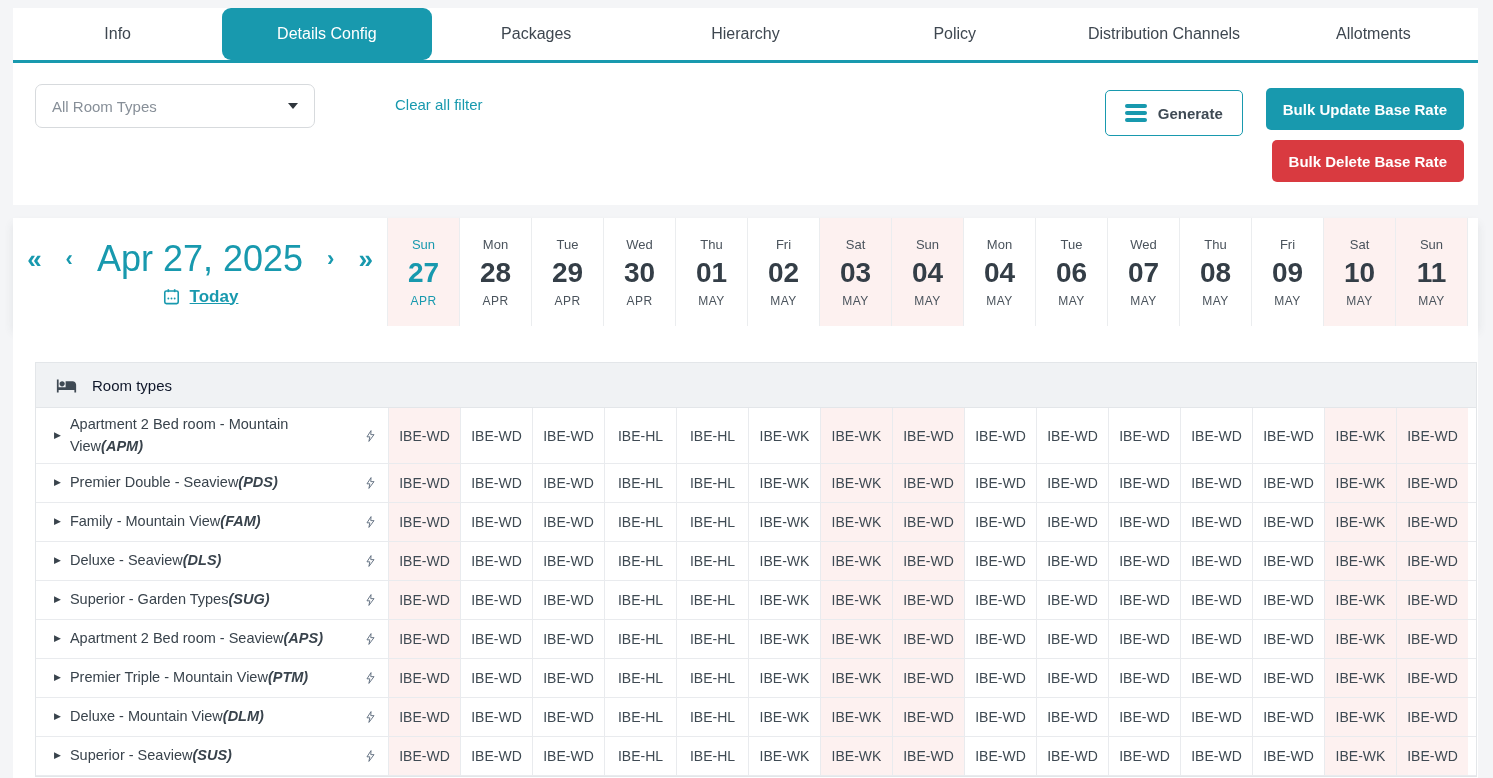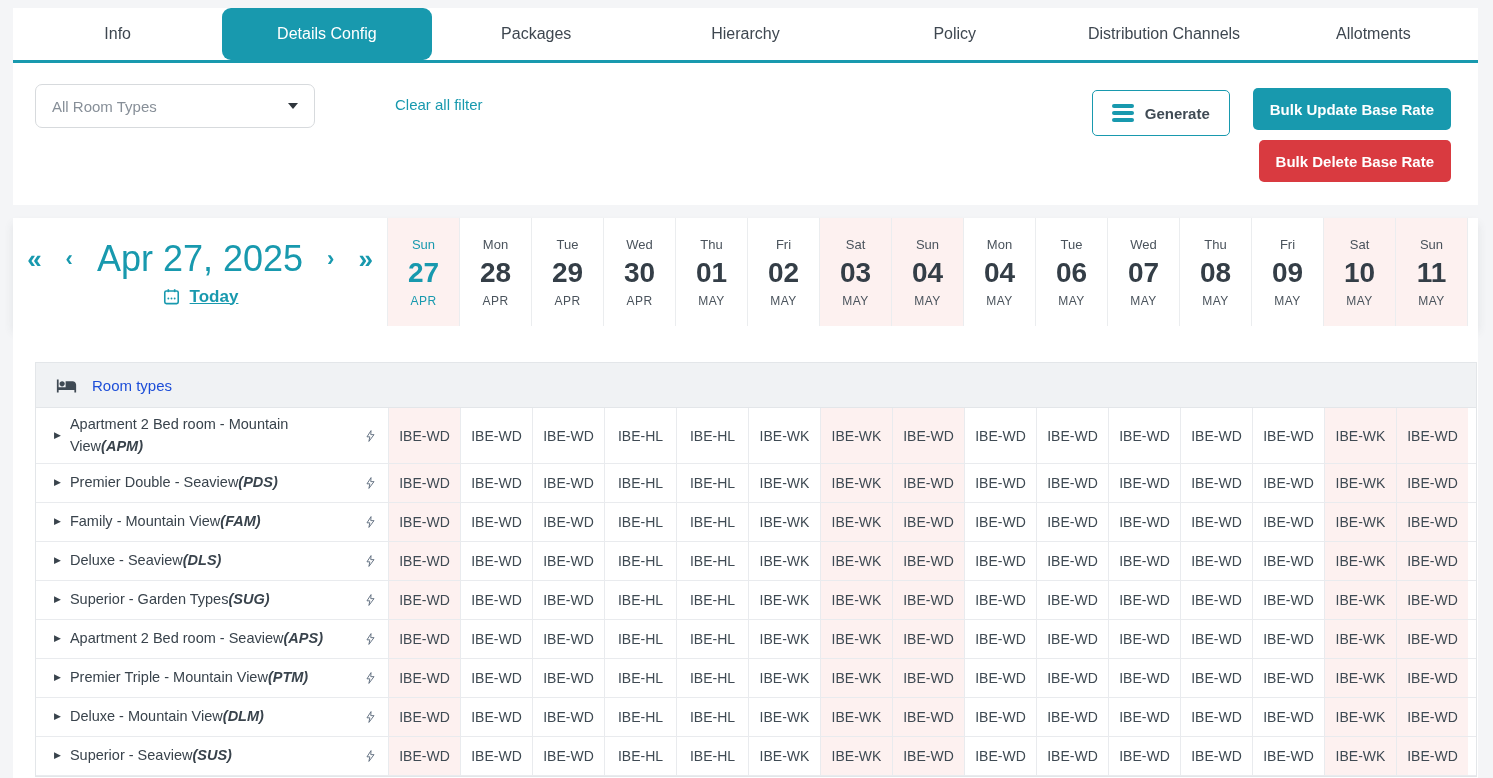--- a/index.html
+++ b/index.html
@@ -19,21 +19,21 @@
   .filter-row{position:relative;height:142px;}
   .select-box{position:absolute;left:22px;top:21px;width:280px;height:44px;
     border:1px solid #d7dadd;border-radius:7px;background:#fff;
     display:flex;align-items:center;justify-content:space-between;
     padding:0 16px;box-sizing:border-box;cursor:pointer;}
   .select-box .ph{font-size:15px;color:#878f98;}
   .caret-down{width:0;height:0;border-left:5px solid transparent;
     border-right:5px solid transparent;border-top:6px solid #2f363d;}
   .clear-link{position:absolute;left:382px;top:33px;font-size:15px;
     color:#1899ae;cursor:pointer;}
-  .right-actions{position:absolute;right:27px;top:25px;display:flex;
+  .right-actions{position:absolute;right:14px;top:25px;display:flex;
     gap:23px;align-items:flex-start;}
   .btn-generate{height:44px;padding:0 19px;background:#fff;
     border:1px solid #1899ae;border-radius:5px;display:flex;
     align-items:center;gap:11px;cursor:pointer;margin-top:2px;}
   .btn-generate span{font-size:15px;font-weight:700;color:#3f4a54;}
   .gen-icon{display:flex;flex-direction:column;gap:3px;}
   .gen-icon i{display:block;width:22px;height:4px;background:#1899ae;border-radius:2px;}
   .bulk-stack{display:flex;flex-direction:column;gap:10px;align-items:flex-end;}
   .btn-teal,.btn-red{height:42px;padding:0 17px;border:none;border-radius:5px;
     color:#fff;font-weight:700;font-size:15px;display:flex;align-items:center;
@@ -64,21 +64,21 @@
   .num{font-size:28px;font-weight:700;color:#343e47;}
   .mon{font-size:12px;color:#4a535c;letter-spacing:.5px;}
   .datecol.today .dow,.datecol.today .num,.datecol.today .mon{color:#1899ae;}
 
   
   #card-table{top:326px;height:452px;}
   .roomtable{position:absolute;left:22px;top:36px;width:1442px;
     border:1px solid #e3e6e9;box-sizing:border-box;background:#fff;}
   .table-header{height:44px;background:#f0f2f4;display:flex;
     align-items:center;gap:15px;padding-left:20px;font-size:15px;
-    color:#1d4ed8;border-bottom:1px solid #e3e6e9;}
+    color:#0f172a;border-bottom:1px solid #e3e6e9;}
   .room-row{display:flex;border-bottom:1px solid #e9ebee;height:38px;}
   .room-row.tall{height:55px;}
   .room-label{width:317px;min-width:317px;box-sizing:border-box;
     display:flex;align-items:center;gap:9px;padding-left:18px;
     font-size:14.5px;color:#39434c;line-height:1.5;}
   .room-label b{font-weight:700;font-style:italic;}
   .expand-arrow{font-size:9px;color:#39434c;cursor:pointer;flex:none;}
   .bolt-cell{width:35px;min-width:35px;display:flex;align-items:center;
     justify-content:center;cursor:pointer;}
   .rate-cell{width:72px;min-width:72px;box-sizing:border-box;

